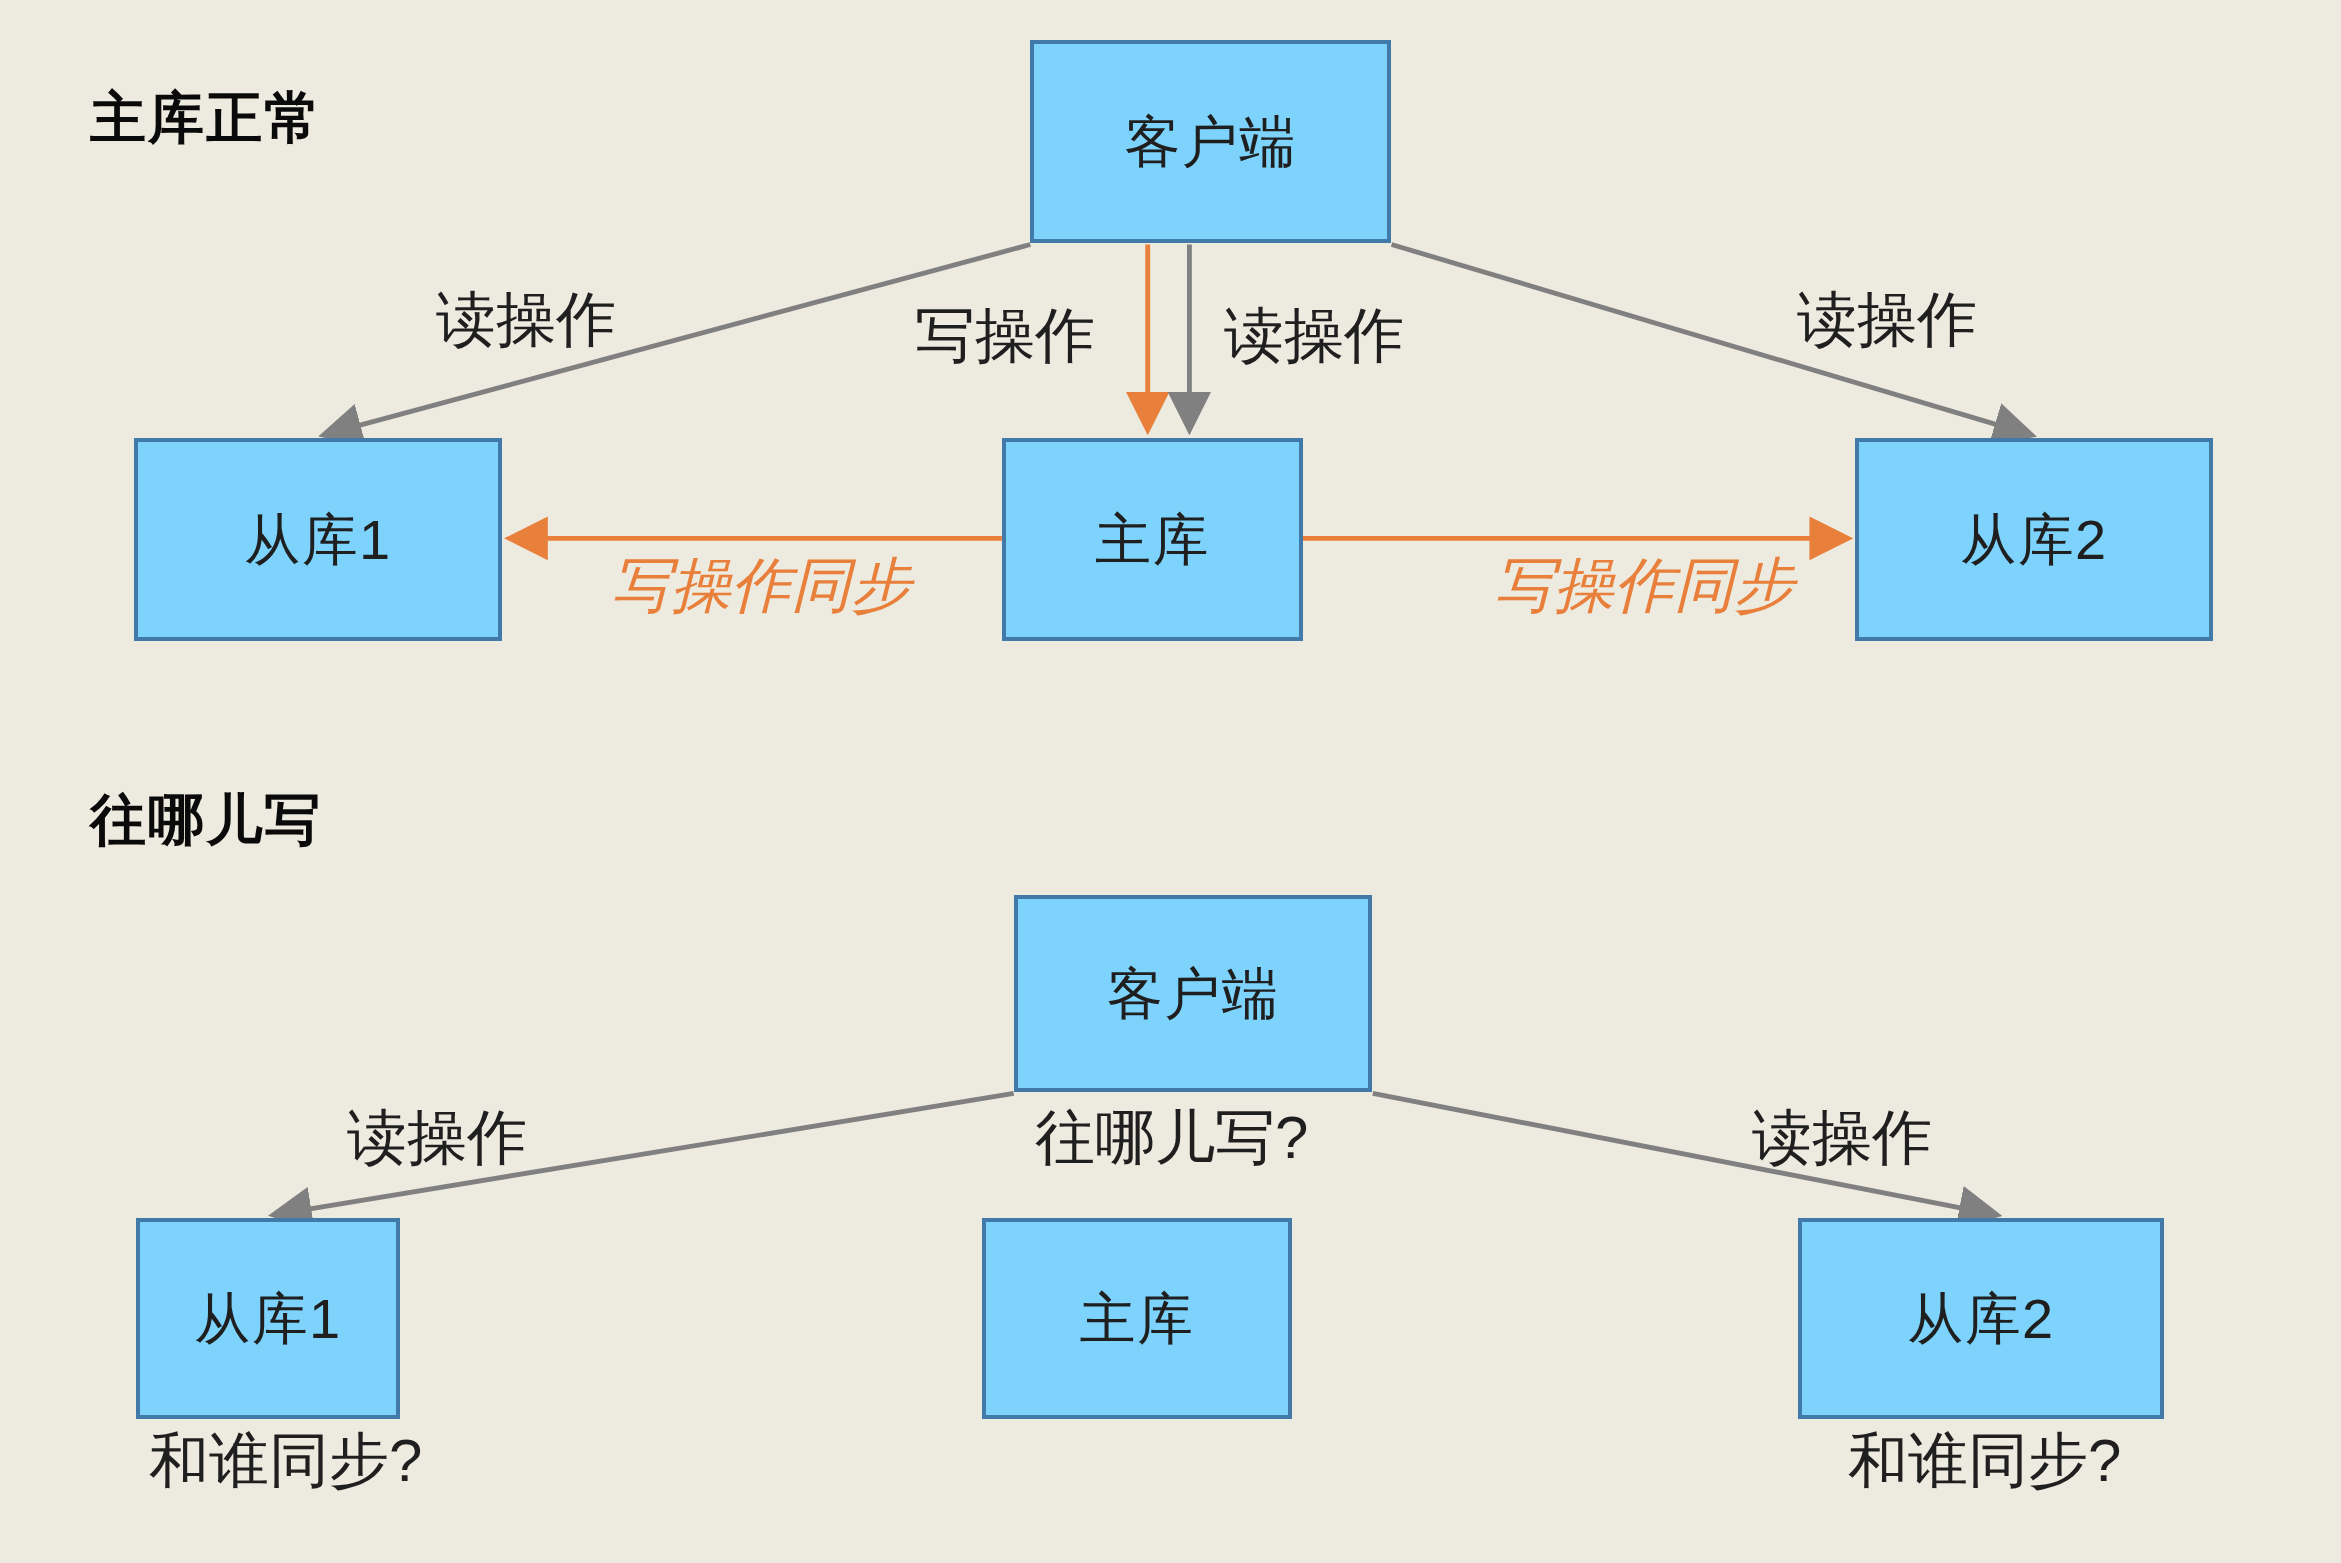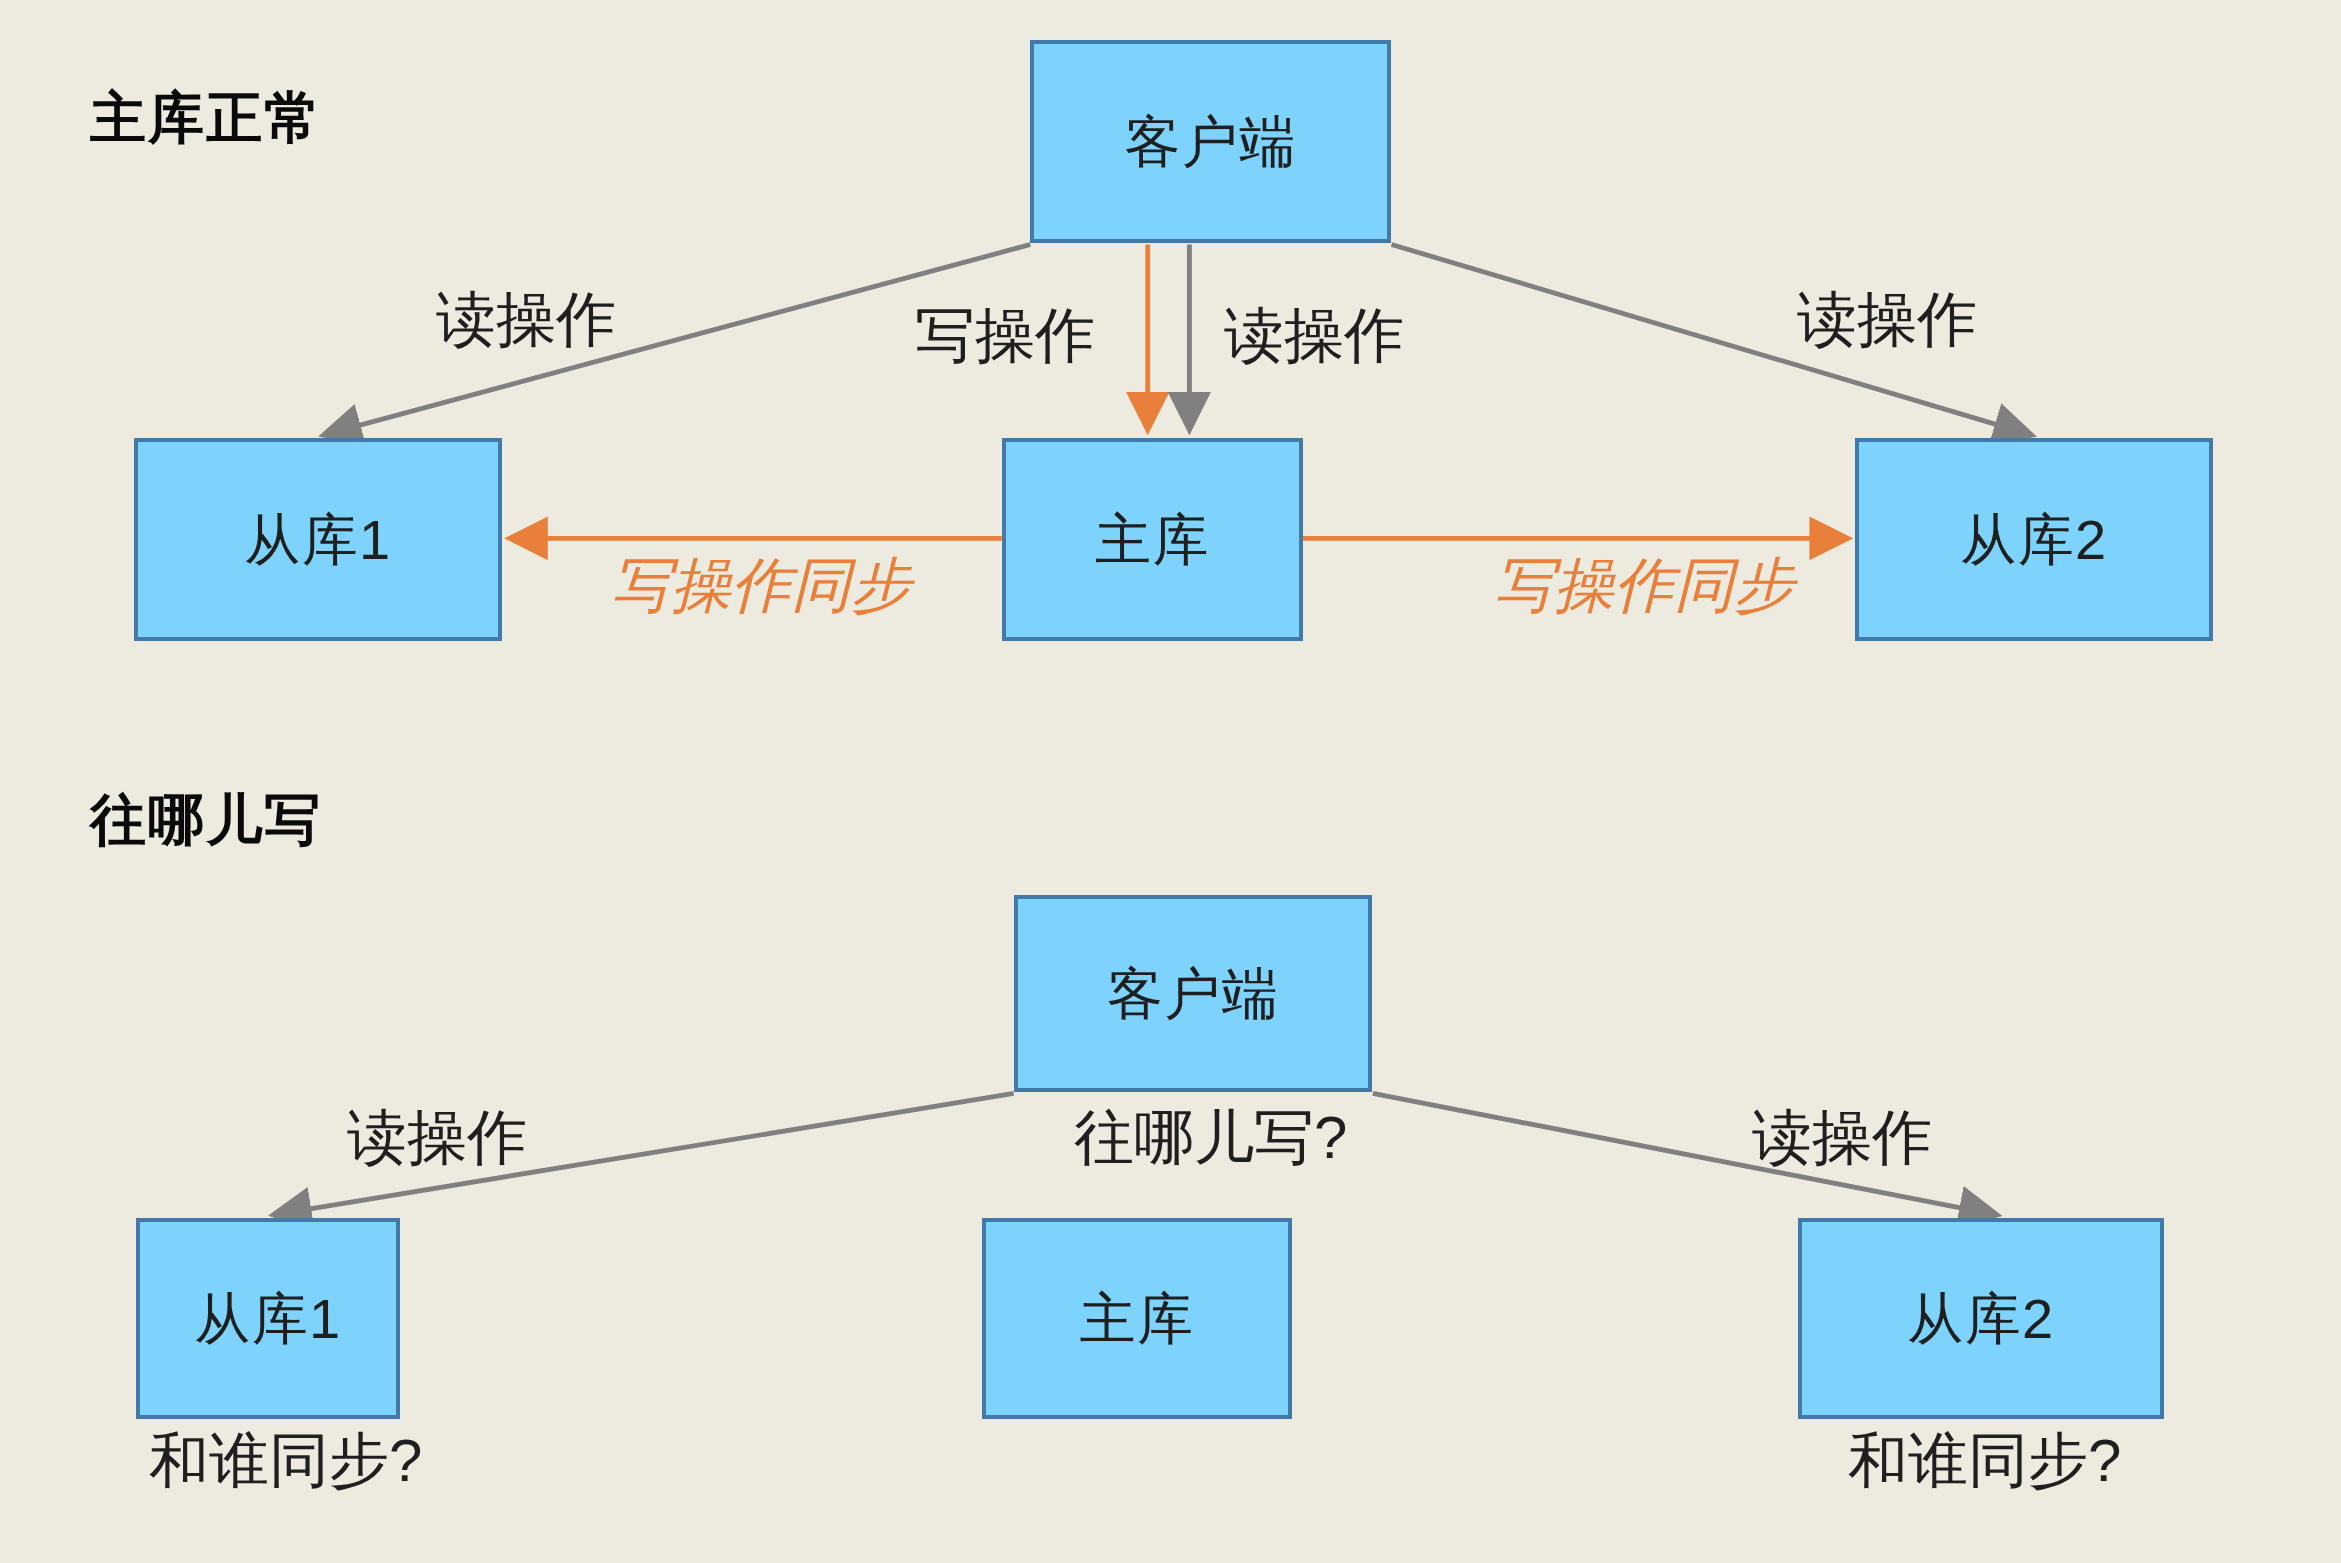--- a/index.html
+++ b/index.html
@@ -72,21 +72,21 @@
   #lbl-sync-left       { left: 611px;  top: 556px; }
   #lbl-sync-right      { left: 1494px; top: 556px; }
 
   
   #btm-client  { left: 1014px; top: 895px; width: 358px;  height: 197px; }
   #btm-slave1  { left: 136px;  top: 1218px; width: 264px;  height: 201px; }
   #btm-master  { left: 982px; top: 1218px; width: 310px;  height: 201px; }
   #btm-slave2  { left: 1798px; top: 1218px; width: 366px;  height: 201px; }
 
   #lbl-read-left-btm   { left: 347px;  top: 1108px; }
-  #lbl-write-where     { left: 1035px; top: 1108px; margin-left: 39px; }
+  #lbl-write-where     { left: 1035px; top: 1108px; }
   #lbl-read-right-btm  { left: 1752px; top: 1108px; }
   #lbl-sync-q-left     { left: 149px;  top: 1431px; }
   #lbl-sync-q-right    { left: 1848px; top: 1431px; }
 </style>
 </head>
 <body>
 
 <div id="stage">
 
   <svg class="svg-layer" viewBox="0 0 3371 2250" xmlns="http://www.w3.org/2000/svg">

